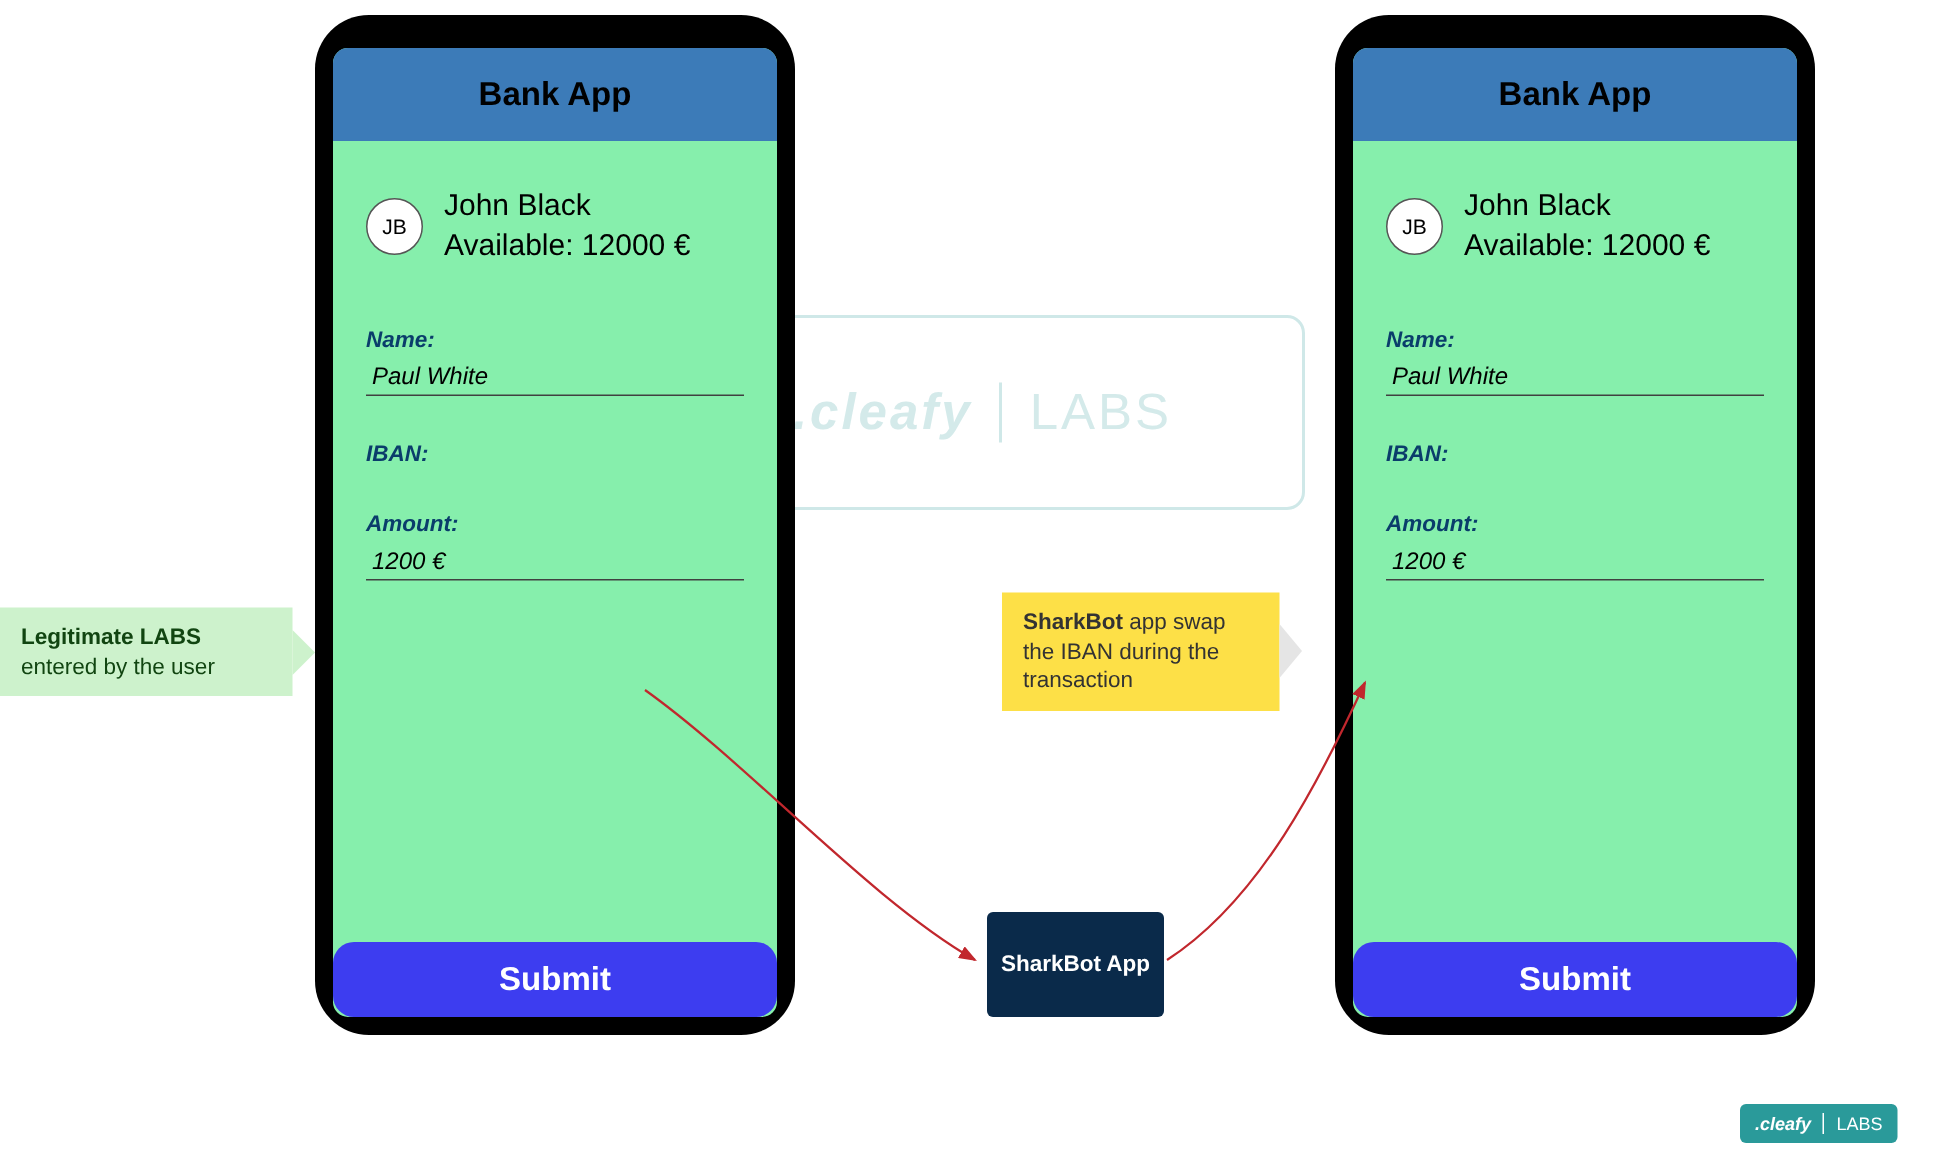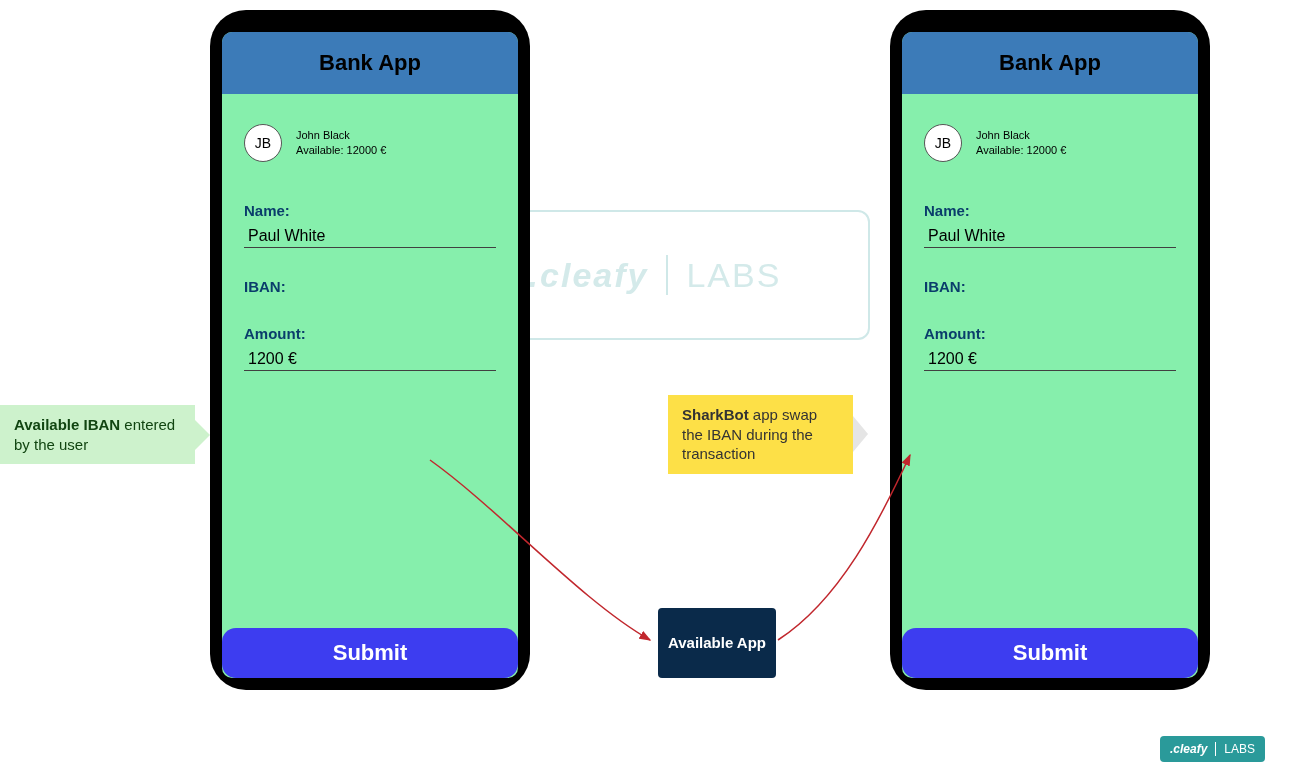--- a/index.html
+++ b/index.html
@@ -52,22 +52,22 @@
       height: 38px;
       border-radius: 50%;
       background: #fff;
       border: 1px solid #555;
       display: flex;
       align-items: center;
       justify-content: center;
       font-size: 14px;
       color: #000;
     }
-    .user-info { font-size: 11px; color: #000; line-height: 1.35; }
-    .field { margin-bottom: 30px; }
+    .user-info { font-size: 20px; color: #000; line-height: 1.35; }
+    .field { margin-bottom: 30px; font-style: italic; }
     .field-label {
       color: #0a3d6b;
       font-weight: bold;
       font-size: 15px;
       margin-bottom: 4px;
     }
     .field-value {
       font-size: 16px;
       color: #000;
       padding: 4px 4px 2px 4px;
@@ -263,28 +263,28 @@
       <div class="field">
         <div class="field-label">Amount:</div>
         <div class="field-value">1200 €</div>
       </div>
     </div>
     <div class="submit-btn">Submit</div>
   </div>
 </div>
 
 <div class="callout callout-green">
-  <b>Available IBAN</b><span> entered by the user</span>
+  <b>Legitimate LABS</b><span> entered by the user</span>
 </div>
 
 <div class="callout callout-gray">
   <b>SharkBot</b><span> app swap the IBAN during the transaction</span>
 </div>
 
-<div class="sharkbot-box">Available App</div>
+<div class="sharkbot-box">SharkBot App</div>
 
 <svg class="arrows">
   <defs>
     <marker id="arrowhead" markerWidth="8" markerHeight="6" refX="7" refY="3" orient="auto">
       <polygon points="0 0, 8 3, 0 6" fill="#c1272d"></polygon>
     </marker>
   </defs>
   <path d="M 430 460 C 500 510, 580 600, 650 640" stroke="#c1272d" stroke-width="1.5" fill="none" marker-end="url(#arrowhead)"></path>
   <path d="M 778 640 C 840 600, 880 520, 910 455" stroke="#c1272d" stroke-width="1.5" fill="none" marker-end="url(#arrowhead)"></path>
 </svg>

